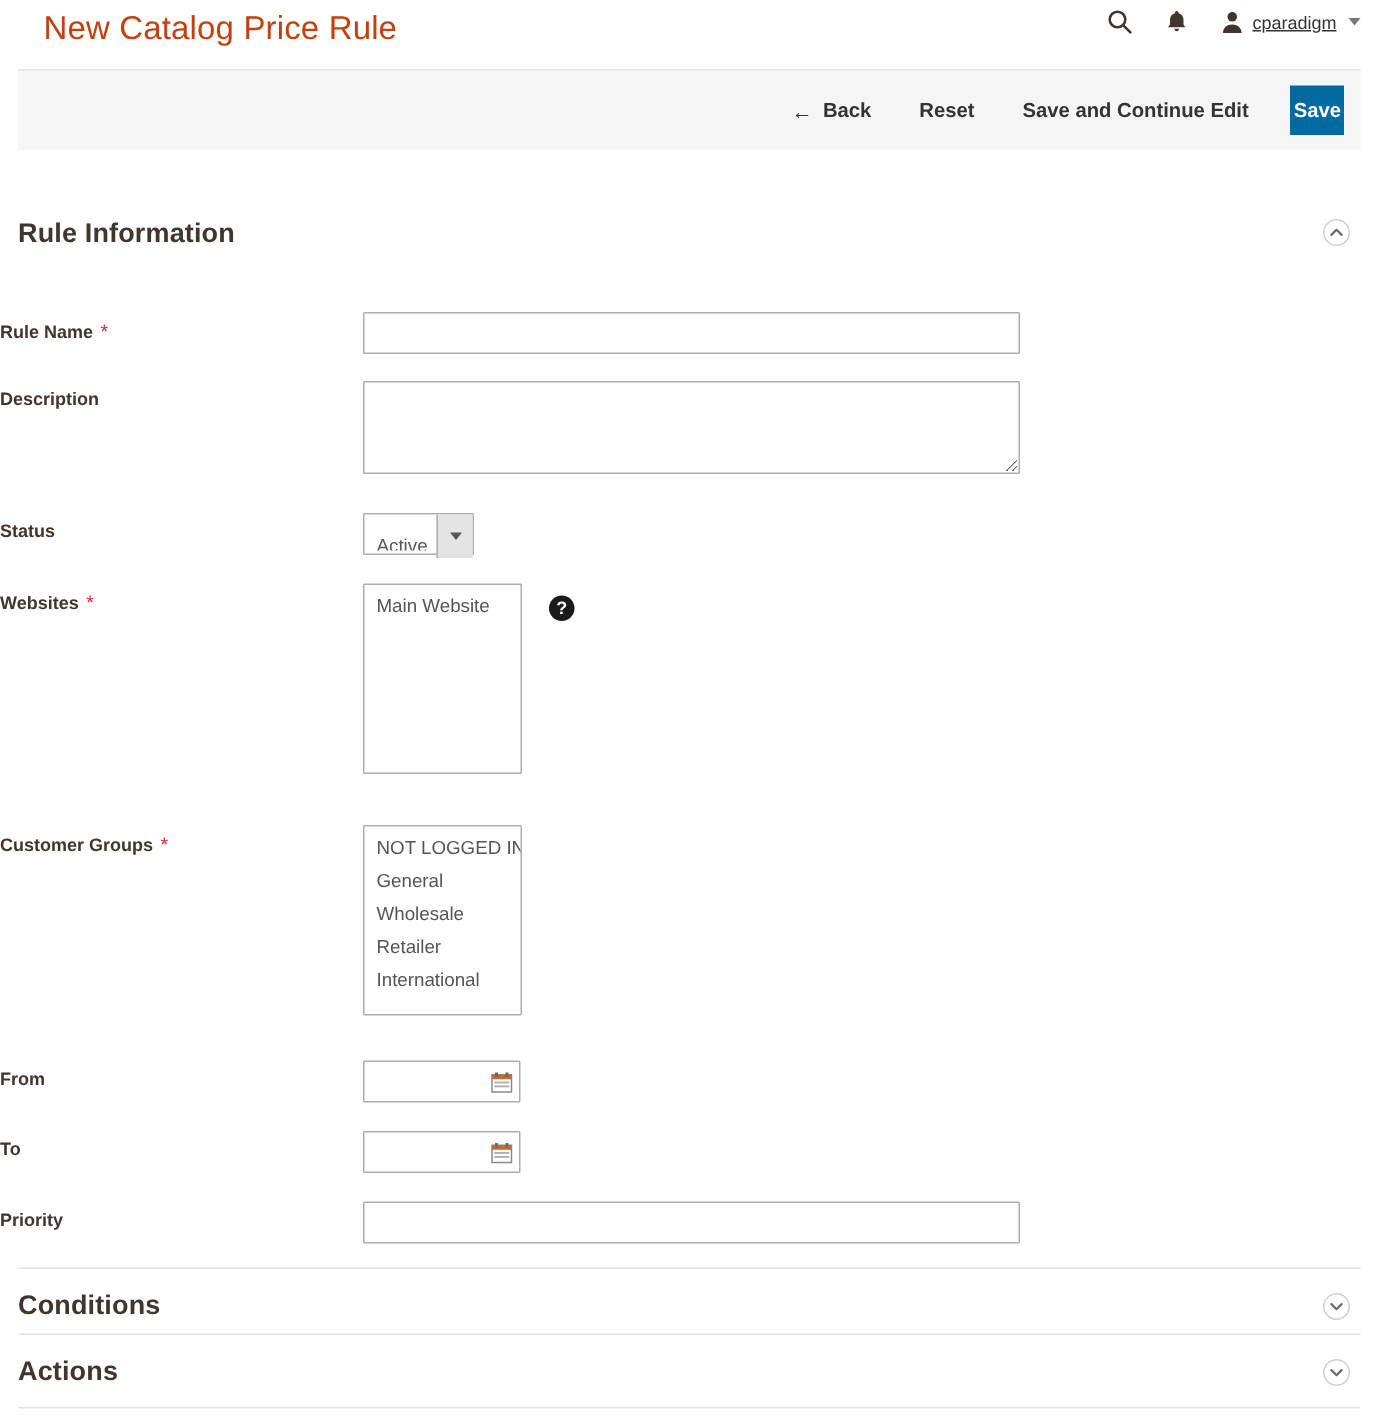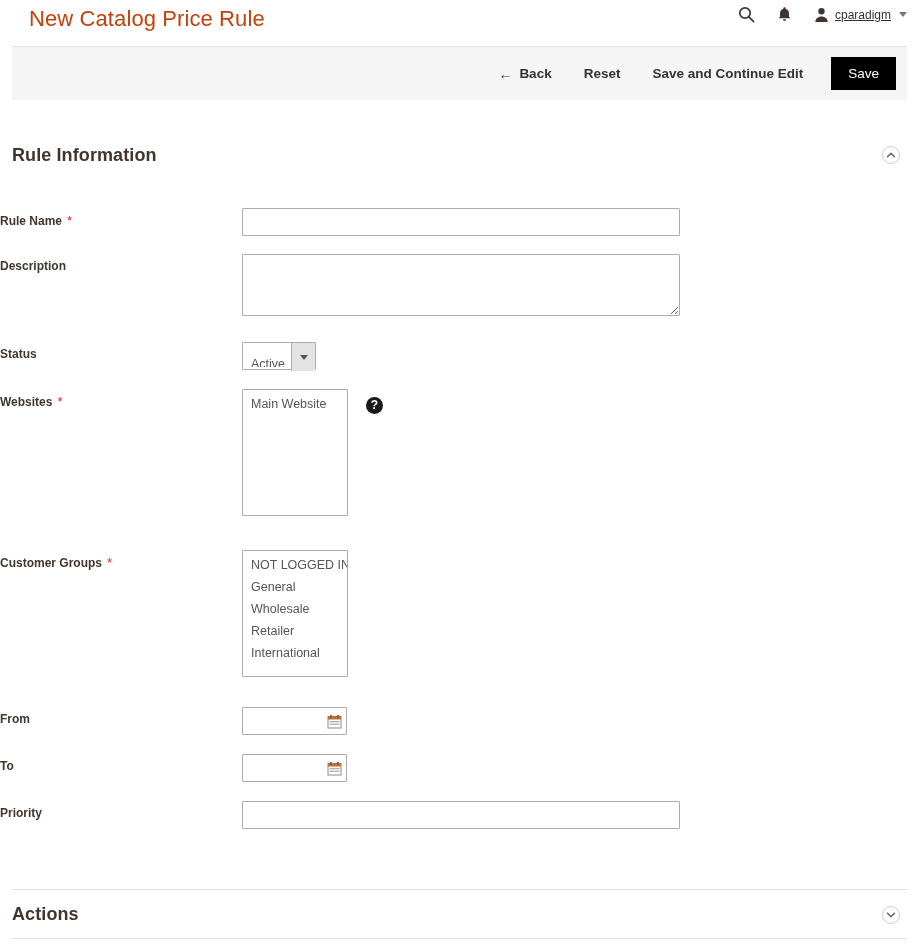--- a/index.html
+++ b/index.html
@@ -48,22 +48,22 @@
   }
   .tb-btn {
     background: transparent; border: none; cursor: pointer;
     font-family: "Liberation Sans", sans-serif;
     font-size: 13.5px; font-weight: 600; color: #333333;
     padding: 8px 16px; white-space: nowrap;
     display: inline-flex; align-items: center; gap: 7px;
   }
   .tb-btn.back .arrow { font-size: 14px; font-weight: 700; }
   .tb-btn.primary {
-    background: #000000; color: #ffffff; border-radius: 0;
-    padding: 9px 17px; font-weight: 400; margin-left: 12px;
+    background: #0369a1; color: #ffffff; border-radius: 0;
+    padding: 9px 2px; font-weight: 700; margin-left: 12px;
   }
 
   
   .section-title {
     position: absolute; left: 12px; width: 895px; height: 50px;
     display: flex; align-items: center; cursor: pointer;
     border-top: 1px solid #e3e3e3;
   }
   .section-title .stitle {
     font-size: 18px; font-weight: 700; color: #41362f; letter-spacing: .1px;
@@ -297,20 +297,29 @@
     </div>
 
     <div class="field-row" style="top:611px;">
       <span class="flabel">Priority</span>
       <span class="fcontrol">
         <input type="text" class="txt" style="width: 438px;" value="">
       </span>
     </div>
   </div>
 
+  <div class="section-title" id="sec-conditions">
+    <span class="stitle">Conditions</span>
+    <span class="sec-toggle">
+      <svg width="20" height="20" viewBox="0 0 20 20">
+        <circle cx="10" cy="10" r="8.5" fill="none" stroke="#cfcfcf" stroke-width="1"></circle>
+        <path d="M6.6 8.4 10 11.8l3.4-3.4" fill="none" stroke="#6b6b6b" stroke-width="1.5" stroke-linecap="round" stroke-linejoin="round"></path>
+      </svg>
+    </span>
+  </div>
 
   <div class="section-title" id="sec-actions">
     <span class="stitle">Actions</span>
     <span class="sec-toggle">
       <svg width="20" height="20" viewBox="0 0 20 20">
         <circle cx="10" cy="10" r="8.5" fill="none" stroke="#cfcfcf" stroke-width="1"></circle>
         <path d="M6.6 8.4 10 11.8l3.4-3.4" fill="none" stroke="#6b6b6b" stroke-width="1.5" stroke-linecap="round" stroke-linejoin="round"></path>
       </svg>
     </span>
   </div>

